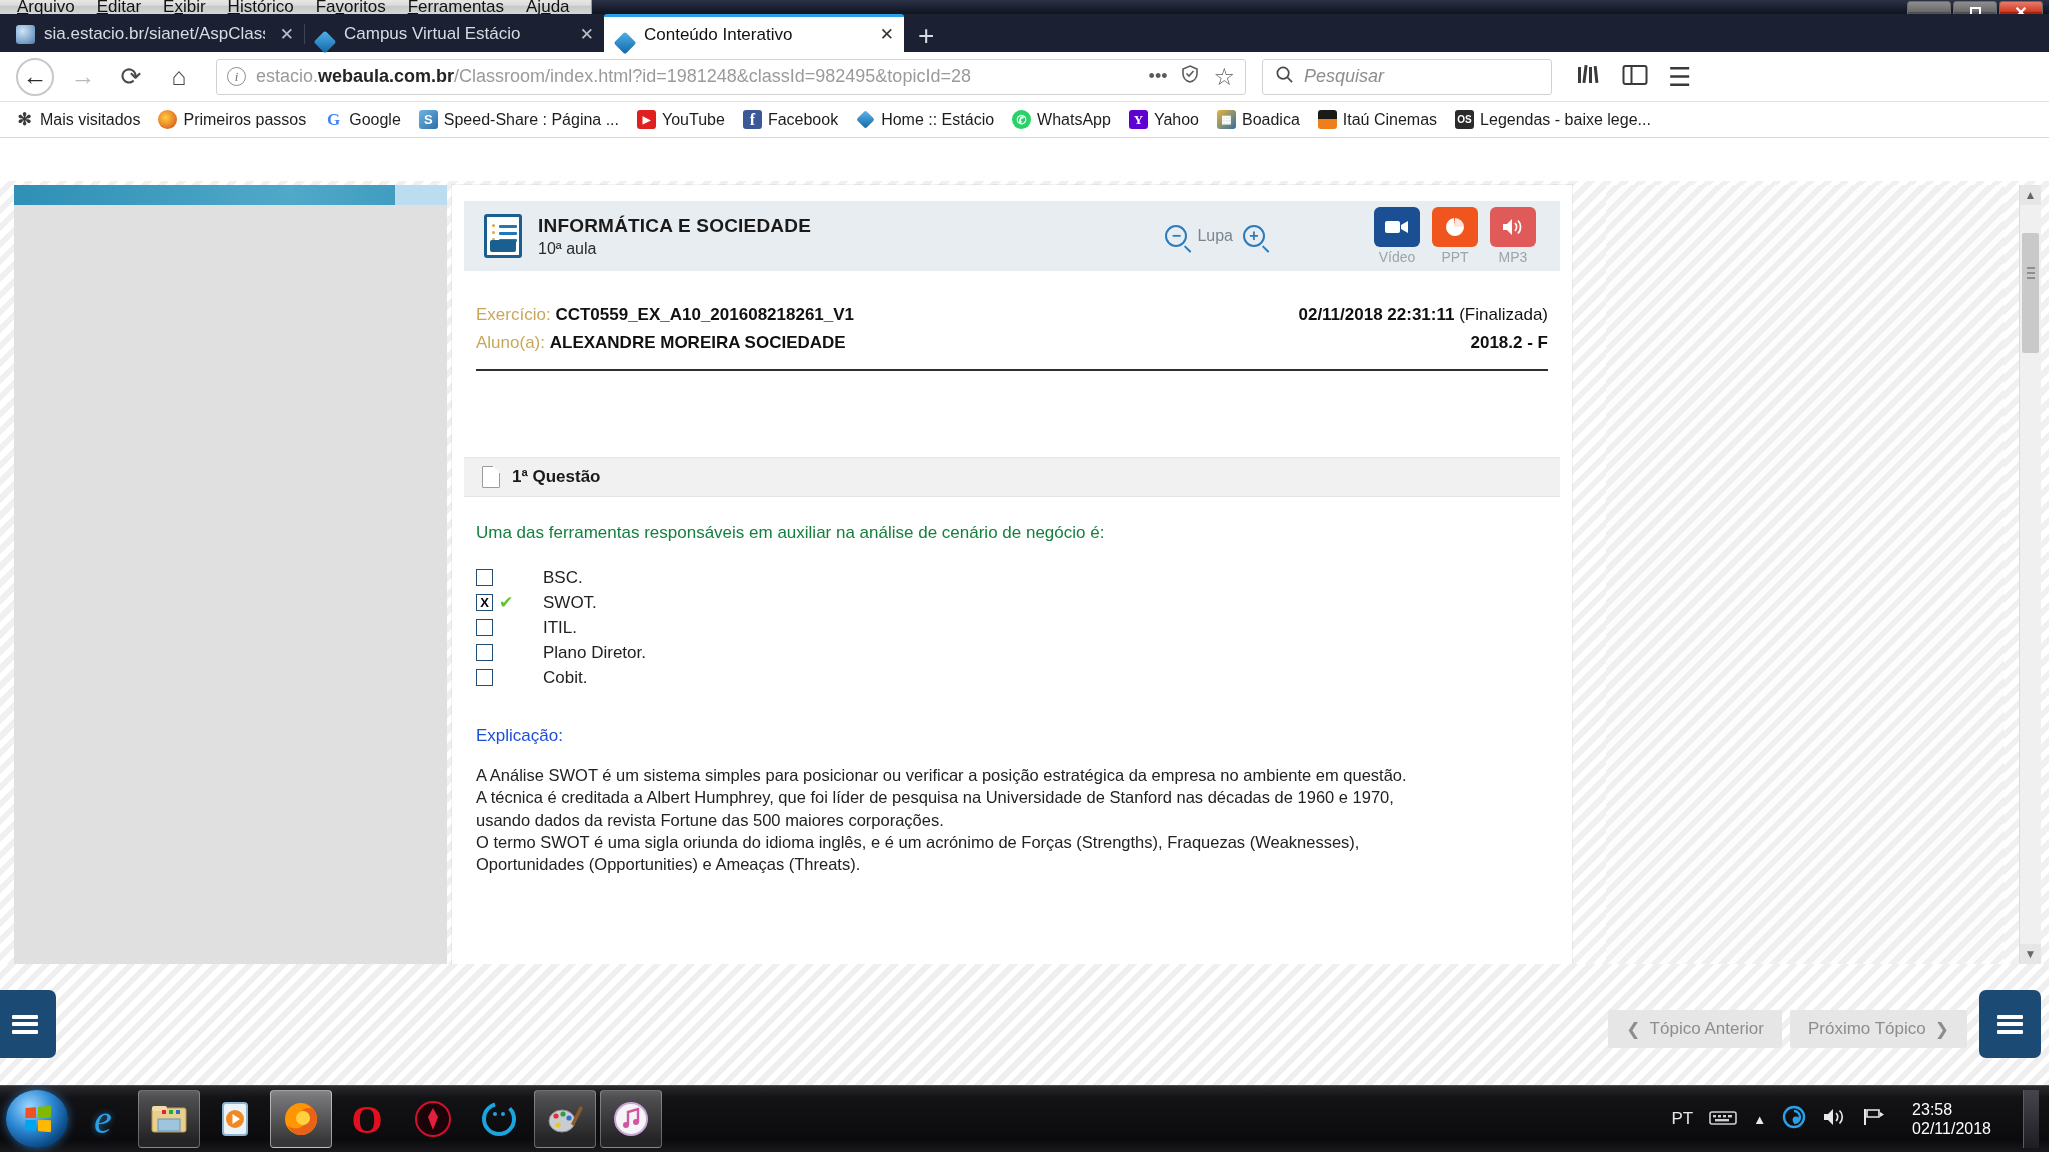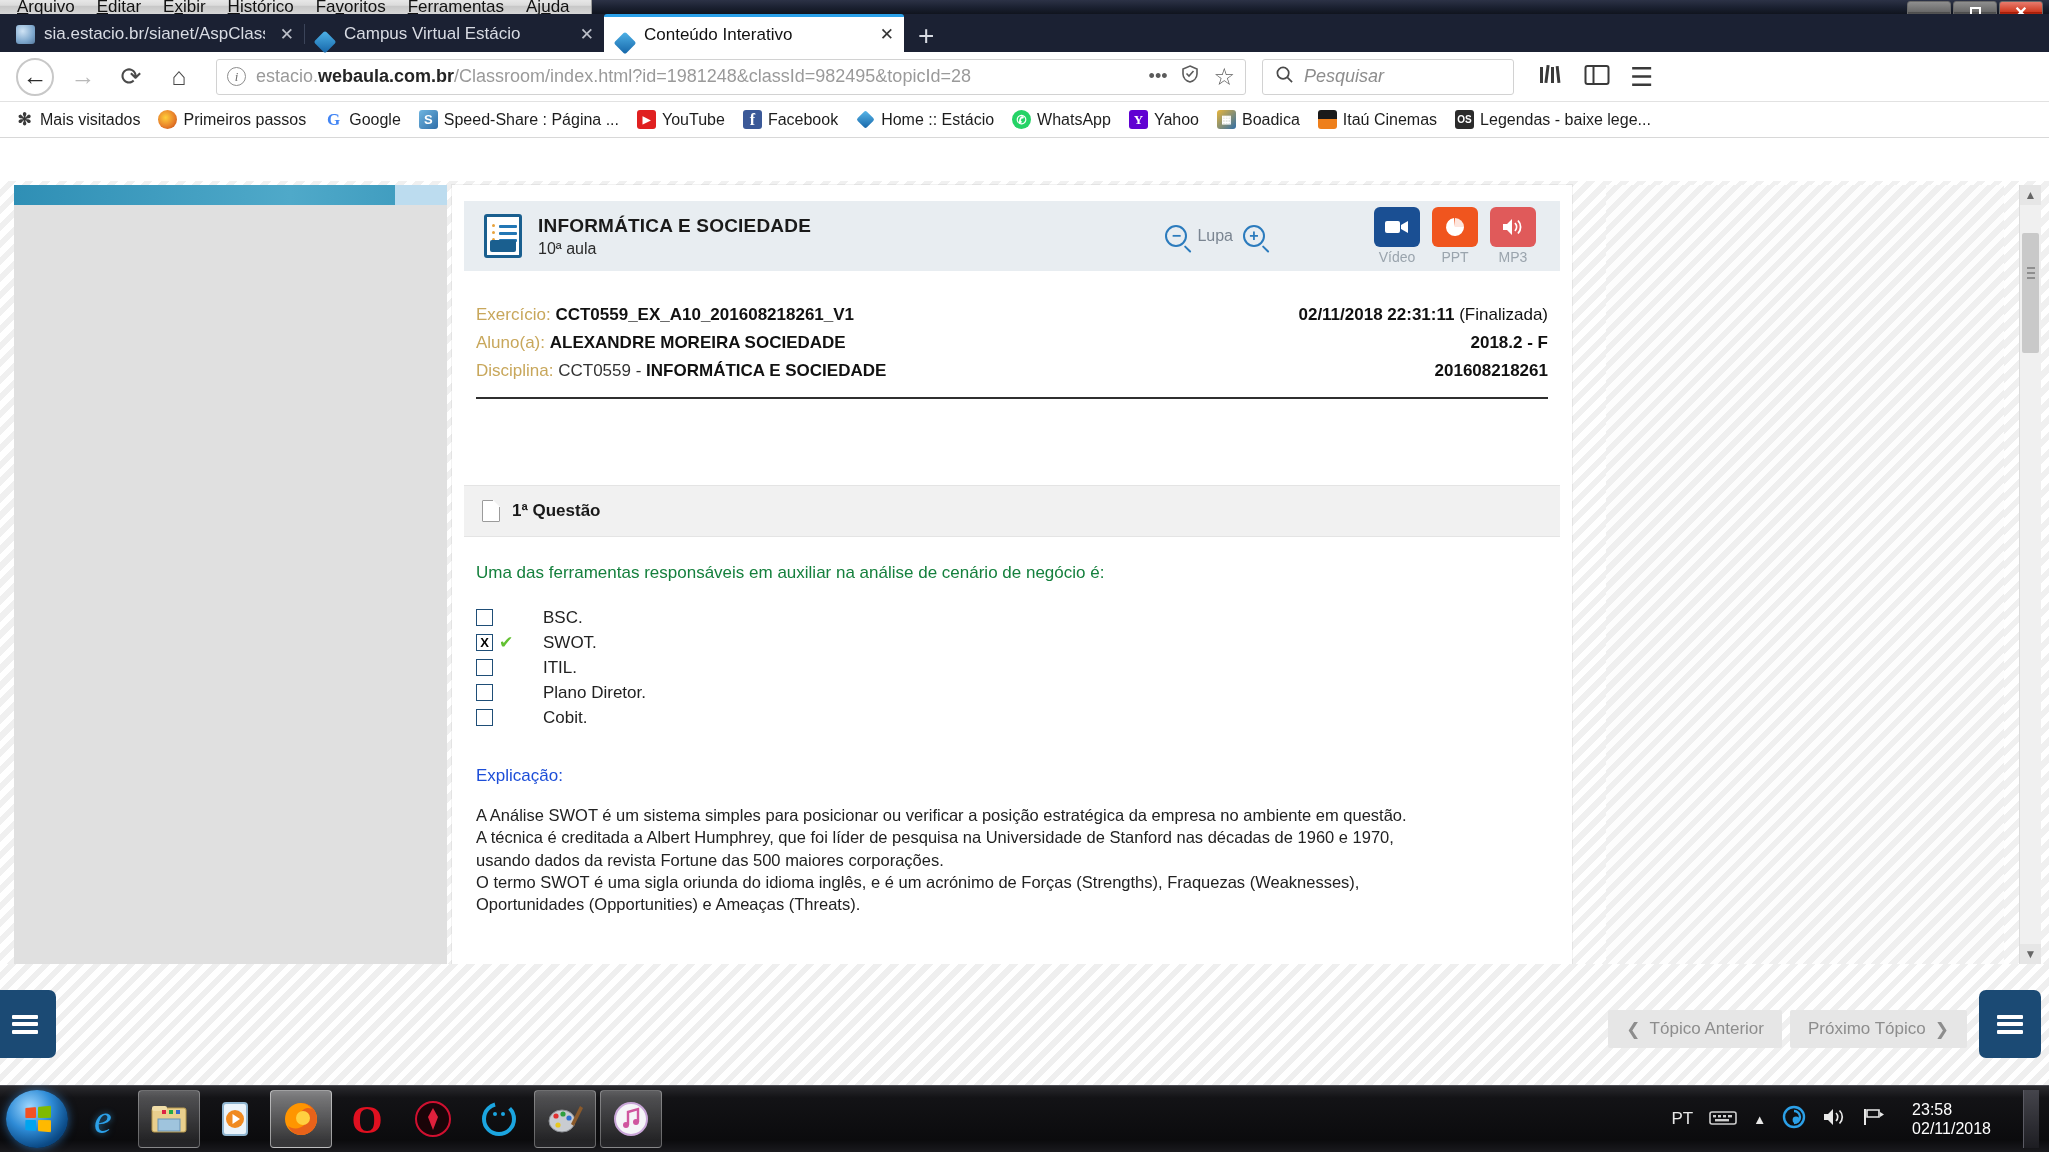--- a/index.html
+++ b/index.html
@@ -98,21 +98,21 @@
   .ibadge {
     width: 19px; height: 19px; border: 1.6px solid #8d8d8d; border-radius: 50%;
     color: #6d6d6d; font-size: 13px; font-style: italic;
     display: flex; align-items: center; justify-content: center; flex: 0 0 19px;
     font-family: "Liberation Serif", serif;
   }
   .urltext { font-size: 18px; color: #9a9a9a; white-space: nowrap; overflow: hidden; flex:1; }
   .urltext b { color: #242424; font-weight: 700; }
   .urlicons { display: flex; align-items: center; gap: 13px; color:#5b5b5b; font-size:18px;}
   .searchwrap {
-    width: 252px; height: 36px; border: 1px solid #d2d2d2; border-radius: 3px;
+    width: 290px; height: 36px; border: 1px solid #d2d2d2; border-radius: 3px;
     display: flex; align-items: center; gap: 10px; padding: 0 12px;
   }
   .searchwrap .ph { font-size: 18px; color: #8d8d8d; font-style: italic; }
   .navright { display: flex; align-items: center; gap: 20px; padding-left: 14px; color:#3a3a3a;}
   
   .bookmarks {
     height: 36px; display: flex; align-items: center; gap: 4px;
     padding: 0 8px; background: #fff; border-bottom: 1px solid #d8d8d8;
     font-size: 16px; color: #1d1d1d; overflow: hidden;
   }
@@ -172,21 +172,21 @@
   .infoblk { margin: 30px 24px 0 24px; border-bottom: 2px solid #2f2f2f; padding-bottom: 12px; }
   .inforow { display: flex; justify-content: space-between; align-items: baseline;
              font-size: 17px; padding: 4px 0; }
   .ik { color: #c8a75b; }
   .iv { color: #111; font-weight: bold; }
   .iv.normal { font-weight: normal; color:#333; }
   .ir { color: #111; font-weight: bold; font-size: 17px; }
   .ir .fin { font-weight: normal; }
   
   .qhead {
-    margin: 86px 12px 0 12px; background: #f1f1f1; height: 52px;
+    margin: 86px 12px 0 12px; background: #f1f1f1; height: 40px;
     display: flex; align-items: center; padding: 0 18px; gap: 12px;
     border-top: 1px solid #e4e4e4; border-bottom: 1px solid #e4e4e4;
   }
   .pageico { width: 18px; height: 22px; border: 1.6px solid #9b9b9b; background:#fff;
              border-radius: 1px; position: relative; }
   .pageico::after { content:""; position:absolute; right:-1px; top:-1px; border-width: 0 7px 7px 0;
                     border-style: solid; border-color: #fff #f1f1f1; }
   .qhead .qt { font-size: 17px; font-weight: bold; color: #1a1a1a; }
   .qtext { margin: 26px 24px 0 24px; font-size: 17px; color: #15803d; }
   .opts { margin: 22px 24px 0 24px; }
@@ -470,25 +470,20 @@
         <div class="inforow">
           <div><span class="ik">Exercício:</span>
                <span class="iv">CCT0559_EX_A10_201608218261_V1</span></div>
           <div class="ir"><span>02/11/2018 22:31:11</span>
                <span class="fin">(Finalizada)</span></div>
         </div>
         <div class="inforow">
           <div><span class="ik">Aluno(a):</span>
                <span class="iv">ALEXANDRE MOREIRA SOCIEDADE</span></div>
           <div class="ir"><span>2018.2 - F</span></div>
-        </div>
-        <div class="inforow">
-          <div><span class="ik">Disciplina:</span>
-               <span class="iv normal">CCT0559 - </span><span class="iv">INFORMÁTICA E SOCIEDADE</span></div>
-          <div class="ir"><span>201608218261</span></div>
         </div>
       </div>
 
       <div class="qhead">
         <span class="pageico"></span>
         <span class="qt">1ª Questão</span>
       </div>
 
       <div class="qtext">Uma das ferramentas responsáveis em auxiliar na análise de cenário de negócio é:</div>
 

